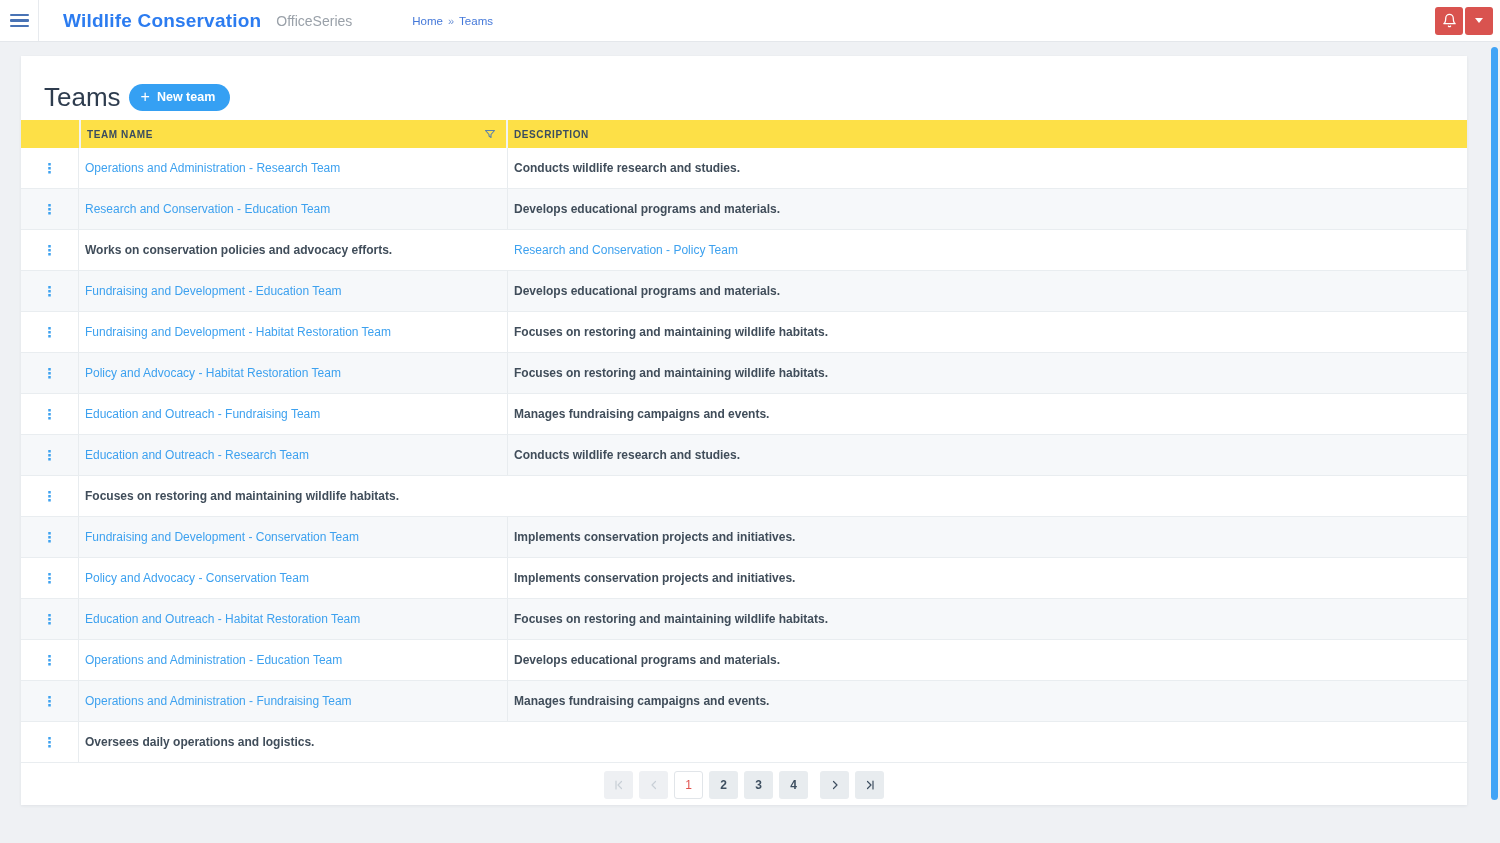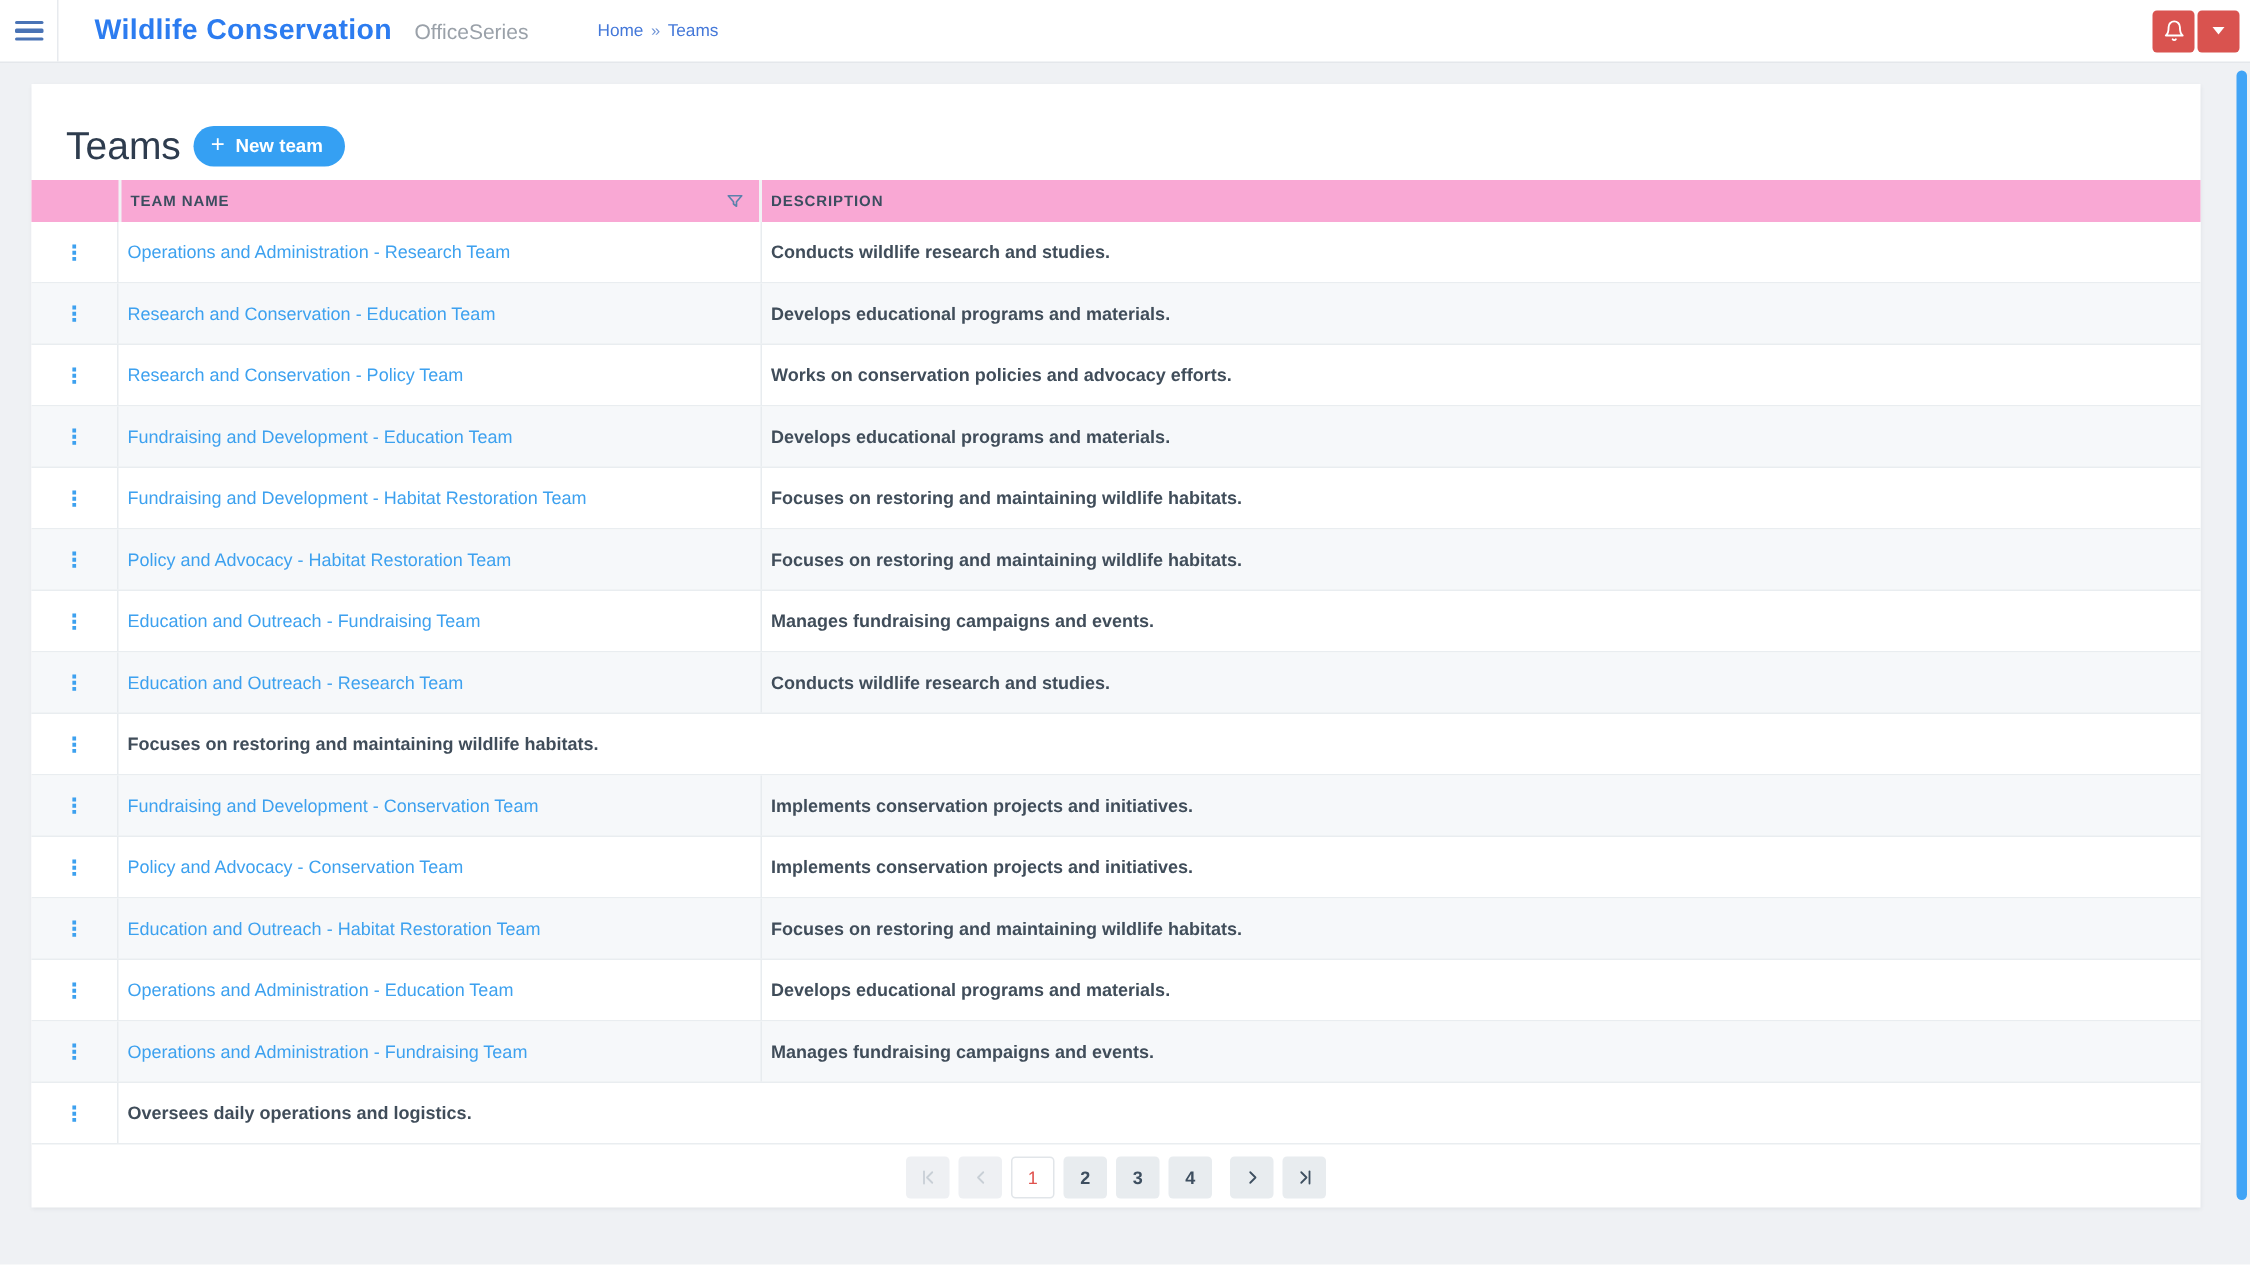--- a/index.html
+++ b/index.html
@@ -19,21 +19,21 @@
   .hamburger-wrap {
     width:39px; height:100%; border-right:1px solid #e7eaee;
     display:flex; align-items:center; justify-content:center; cursor:pointer;
   }
   .hamburger { display:flex; flex-direction:column; gap:3px; }
   .hamburger span { display:block; width:19px; height:2.5px; background:#4973b5; border-radius:1px; }
 
   .app-title { margin-left:24px; font-size:19px; font-weight:700; color:#2c7cf0; letter-spacing:0.2px; }
   .app-subtitle { margin-left:15px; font-size:14px; color:#9aa1a9; }
 
-  .breadcrumb { margin-left:46px; font-size:11.5px; display:flex; align-items:flex-end; gap:5px; }
+  .breadcrumb { margin-left:60px; font-size:11.5px; display:flex; align-items:flex-end; gap:5px; }
   .breadcrumb a { color:#4478d9; text-decoration:none; cursor:pointer; }
   .breadcrumb .sep { color:#6f94d6; font-size:11px; }
 
   .topbar-right { margin-left:auto; margin-right:7px; display:flex; gap:2px; }
   .icon-btn {
     width:28px; height:28px; background:#d9534f; border:none; border-radius:3px;
     display:flex; align-items:center; justify-content:center; cursor:pointer;
   }
   .caret { width:0; height:0; border-left:4px solid transparent; border-right:4px solid transparent; border-top:5px solid #ffffff; }
 
@@ -46,21 +46,21 @@
   .page-title { font-size:26px; font-weight:400; color:#2e3c4e; }
   .new-team-btn {
     margin-left:1px; height:27px; padding:0 15px 0 12px; border:none; border-radius:14px;
     background:#35a0f3; color:#ffffff; font-size:12.5px; font-weight:700;
     font-family:inherit; display:flex; align-items:center; gap:7px; cursor:pointer;
   }
   .new-team-btn .plus { font-size:16px; font-weight:400; line-height:1; }
 
   
   .thead {
-    display:grid; grid-template-columns:58px 429px 1fr; height:28px; background:#f9a8d4;
+    display:grid; grid-template-columns:58px 429px 1fr; height:28px; background:#fde047;
   }
   .th {
     display:flex; align-items:center; font-size:10px; font-weight:700;
     color:#3b4d5f; letter-spacing:0.6px;
   }
   .th-name { border-left:2px solid #f1f3f5; border-right:2px solid #f1f3f5;
              padding-left:6px; justify-content:space-between; padding-right:10px; }
   .th-desc { padding-left:6px; }
   .filter-icon { display:flex; align-items:center; cursor:pointer; }
 
@@ -176,25 +176,25 @@
       </div>
       <div class="td td-desc">
         <span class="desc-text">Develops educational programs and materials.</span>
       </div>
     </div>
 
     <div class="tr">
       <div class="td td-kebab">
         <span class="kebab">⋮</span>
       </div>
+      <div class="td td-desc">
+        <span class="desc-text">Works on conservation policies and advocacy efforts.</span>
+      </div>
       <div class="td td-name">
         <a class="team-link">Research and Conservation - Policy Team</a>
-      </div>
-      <div class="td td-desc">
-        <span class="desc-text">Works on conservation policies and advocacy efforts.</span>
       </div>
     </div>
 
     <div class="tr striped">
       <div class="td td-kebab">
         <span class="kebab">⋮</span>
       </div>
       <div class="td td-name">
         <a class="team-link">Fundraising and Development - Education Team</a>
       </div>

